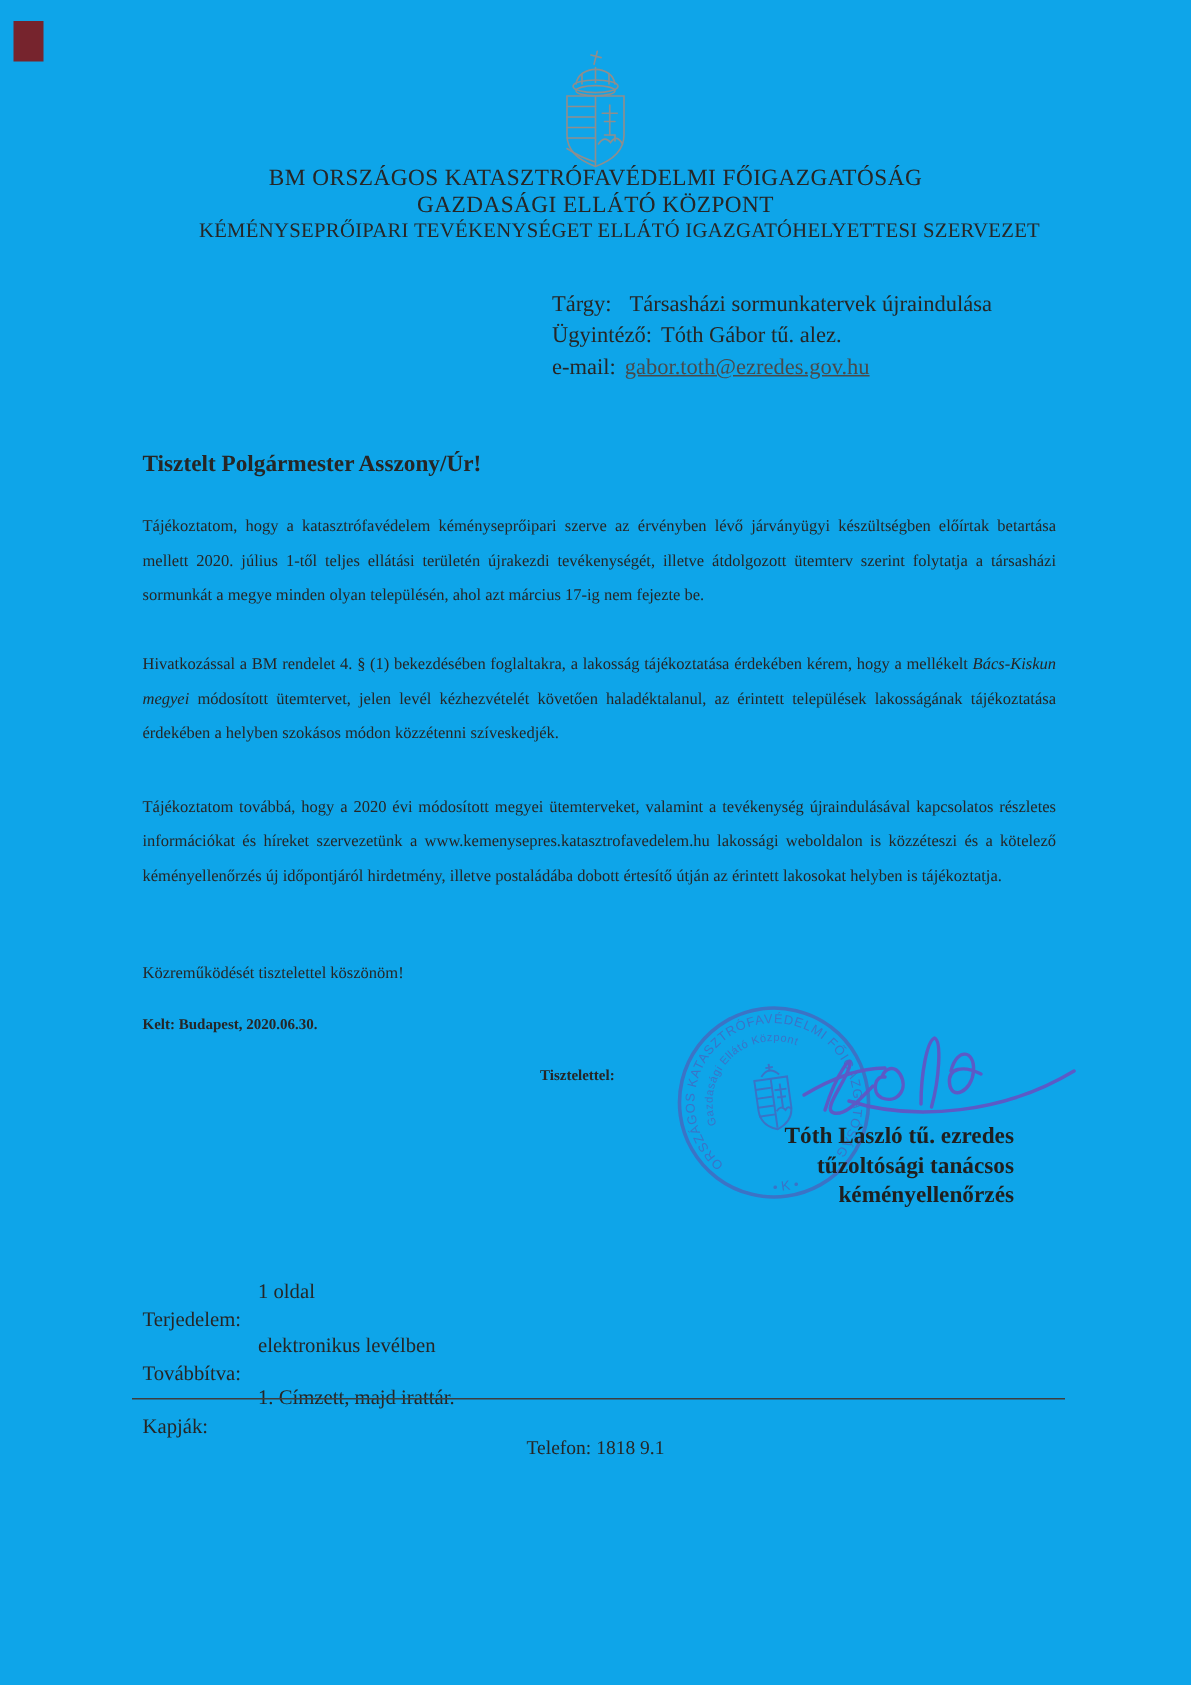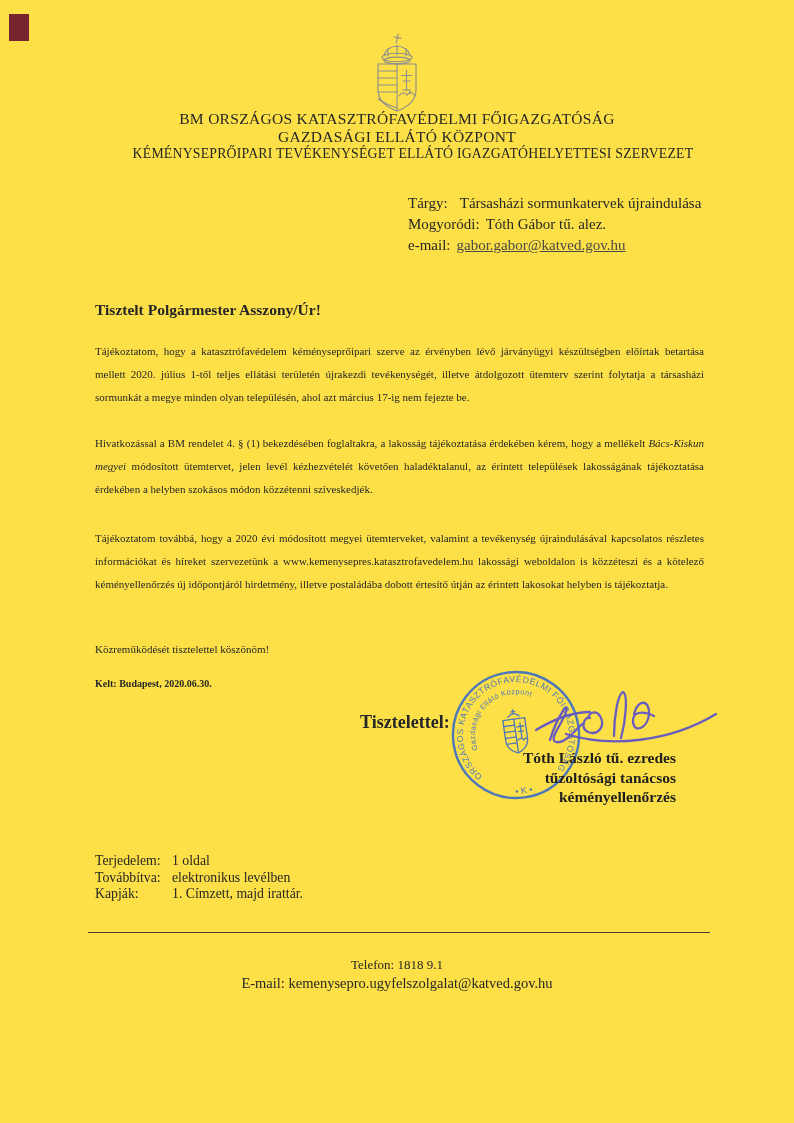--- a/index.html
+++ b/index.html
@@ -1,60 +1,60 @@
 <!DOCTYPE html>
 <html><head>
 <meta charset="utf-8">
 <style>
   html,body{margin:0;padding:0;background:#ffffff;}
   .page{
     position:relative;
     width:794px;height:1123px;
-    background:#fde047;
+    background:#0ea5e9;
     font-family:"Liberation Serif","DejaVu Serif",serif;
     color:#262626;
     overflow:hidden;
   }
   .abs{position:absolute;}
   .centered{left:0;width:794px;text-align:center;}
 
   
   .corner-mark{left:9px;top:14px;width:20px;height:27px;background:#76242d;}
 
   
   .org-line1{top:110px;font-size:15.5px;letter-spacing:0.3px;}
   .org-line2{top:128px;font-size:15.5px;letter-spacing:0.3px;}
   .org-line3{top:146px;font-size:13.8px;letter-spacing:0.2px;padding-left:16px;}
 
   
   .subject{left:368px;top:193px;font-size:15px;line-height:21px;}
-  .subject .lbl{margin-right:6px;margin-left:40px;}
+  .subject .lbl{margin-right:6px;}
   .subject .lbl-targy{margin-right:12px;}
   .email-link{color:#4a4a4a;text-decoration:underline;cursor:pointer;}
 
   
   .salutation{left:95px;top:301px;font-size:15.5px;font-weight:bold;}
   .para{left:95px;width:609px;font-size:11px;line-height:23px;text-align:justify;margin:0;}
   .p1{top:340px;}
   .p2{top:432px;}
   .p3{top:527px;}
   .p4{top:638px;text-align:left;}
   .emph{font-weight:normal;font-style:italic;}
   .date-line{left:95px;top:678px;font-size:10px;font-weight:bold;}
-  .closing{left:360px;top:712px;font-size:18px;font-weight:bold;}
+  .closing{left:360px;top:712px;font-size:10px;font-weight:bold;}
 
   
   .stamp{left:441px;top:660px;transform:rotate(-8deg);opacity:0.92;}
   .signature-ink{left:530px;top:672px;opacity:0.95;}
   .sign-block{left:480px;top:748px;width:196px;text-align:right;font-size:15.5px;font-weight:bold;line-height:19.5px;color:#1f1f1f;}
 
   
   .distribution{left:95px;top:853px;font-size:13.8px;line-height:16.5px;}
   .dist-row{display:flex;}
-  .dist-label{width:77px;}
+  .dist-label{width:77px;margin-top:19px;}
 
   
   .footer-rule{left:88px;top:932px;width:622px;height:0;border-top:1.5px solid #3e3e3e;}
   .footer-line1{top:938px;font-size:14.5px;}
   .footer-line2{top:957px;font-size:13px;}
   .footer-line3{top:975px;font-size:14.5px;}
   .envelope{font-size:13px;}
 </style>
 </head>
 <body>
@@ -81,24 +81,24 @@
 
   <div class="abs centered org-line1">BM ORSZÁGOS KATASZTRÓFAVÉDELMI FŐIGAZGATÓSÁG</div>
   <div class="abs centered org-line2">GAZDASÁGI ELLÁTÓ KÖZPONT</div>
   <div class="abs centered org-line3">KÉMÉNYSEPRŐIPARI TEVÉKENYSÉGET ELLÁTÓ IGAZGATÓHELYETTESI SZERVEZET</div>
 
   <div class="abs subject">
     <div>
       <span class="lbl lbl-targy">Tárgy:</span><span>Társasházi sormunkatervek újraindulása</span>
     </div>
     <div>
-      <span class="lbl">Mogyoródi:</span><span>Tóth Gábor tű. alez.</span>
+      <span class="lbl">Ügyintéző:</span><span>Tóth Gábor tű. alez.</span>
     </div>
     <div>
-      <span class="lbl">e-mail:</span><span class="email-link">gabor.gabor@katved.gov.hu</span>
+      <span class="lbl">e-mail:</span><span class="email-link">gabor.toth@ezredes.gov.hu</span>
     </div>
   </div>
 
   <div class="abs salutation">Tisztelt Polgármester Asszony/Úr!</div>
 
   <p class="abs para p1">Tájékoztatom, hogy a katasztrófavédelem kéményseprőipari szerve az érvényben lévő járványügyi készültségben előírtak betartása mellett 2020. július 1-től teljes ellátási területén újrakezdi tevékenységét, illetve átdolgozott ütemterv szerint folytatja a társasházi sormunkát a megye minden olyan településén, ahol azt március 17-ig nem fejezte be.</p>
 
   <p class="abs para p2"><span>Hivatkozással a BM rendelet 4. § (1) bekezdésében foglaltakra, a lakosság tájékoztatása érdekében kérem, hogy a mellékelt </span><span class="emph">Bács-Kiskun megyei</span><span> módosított ütemtervet, jelen levél kézhezvételét követően haladéktalanul, az érintett települések lakosságának tájékoztatása érdekében a helyben szokásos módon közzétenni szíveskedjék.</span></p>
 
   <p class="abs para p3">Tájékoztatom továbbá, hogy a 2020 évi módosított megyei ütemterveket, valamint a tevékenység újraindulásával kapcsolatos részletes információkat és híreket szervezetünk a www.kemenysepres.katasztrofavedelem.hu lakossági weboldalon is közzéteszi és a kötelező kéményellenőrzés új időpontjáról hirdetmény, illetve postaládába dobott értesítő útján az érintett lakosokat helyben is tájékoztatja.</p>
@@ -158,15 +158,14 @@
       <span>elektronikus levélben</span>
     </div>
     <div class="dist-row">
       <span class="dist-label">Kapják:</span>
       <span>1. Címzett, majd irattár.</span>
     </div>
   </div>
 
   <div class="abs footer-rule"></div>
   <div class="abs centered footer-line2">Telefon:  1818 9.1</div>
-  <div class="abs centered footer-line3">E-mail: kemenysepro.ugyfelszolgalat@katved.gov.hu</div>
 
 </div>
 
 </body></html>

